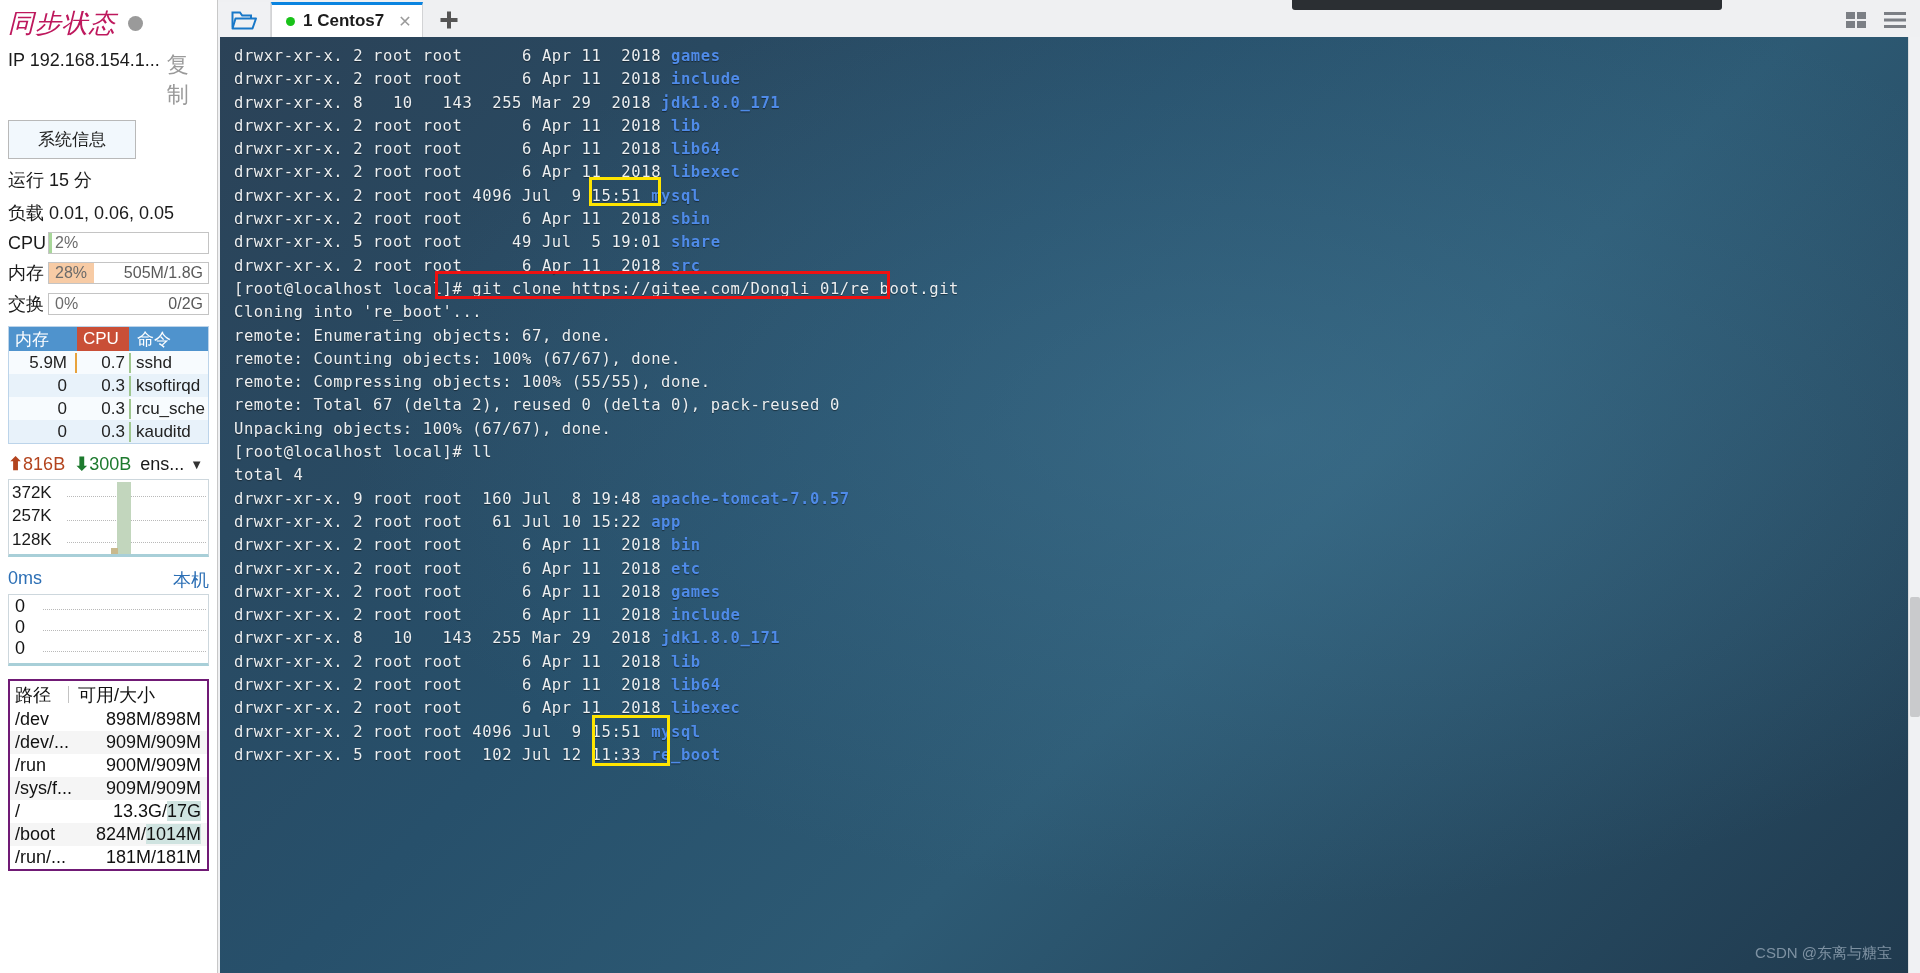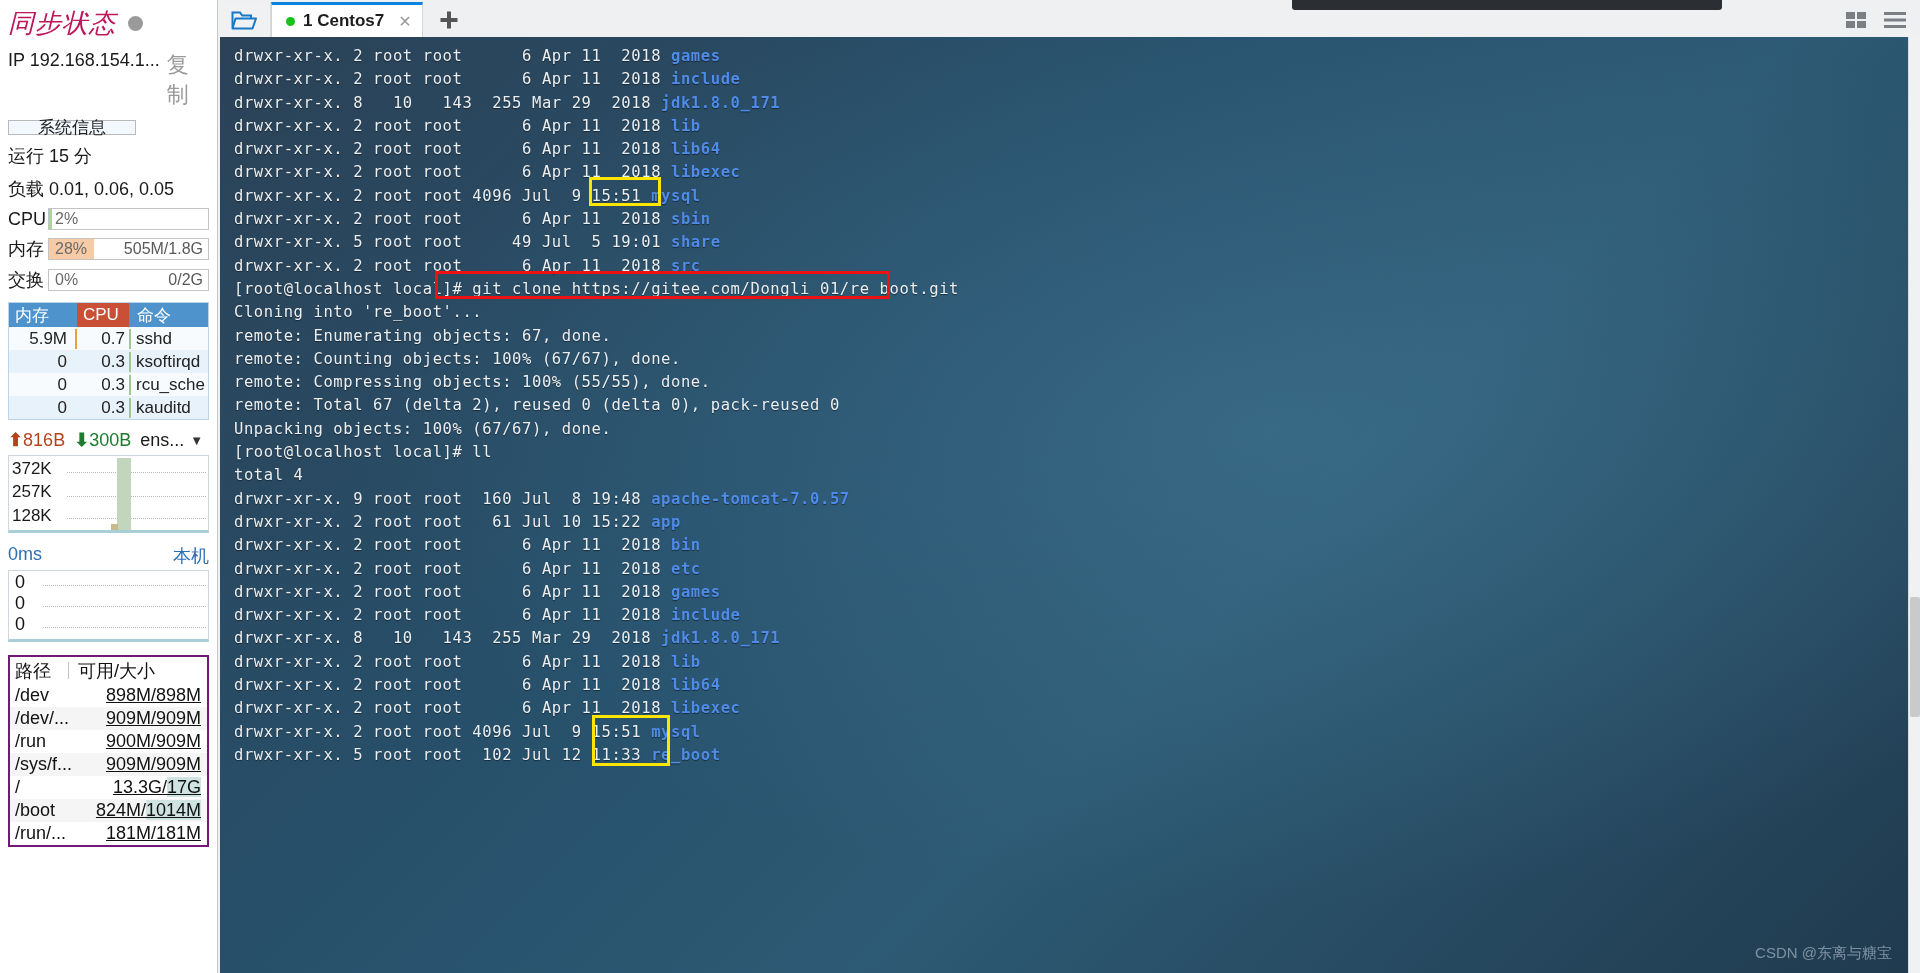--- a/index.html
+++ b/index.html
@@ -27,21 +27,21 @@
   .status-dot {
     width: 15px; height: 15px; border-radius: 50%;
     background: #9a9a9a; margin-left: 12px;
   }
   .ip-line { margin-top: 9px; display: flex; align-items: flex-start; }
   .ip-text { font-size: 18px; color: #1a1a1a; white-space: nowrap; }
   .copy-link { font-size: 22px; color: #9a9a9a; margin-left: 7px; cursor: pointer; }
 
   .sysinfo-btn {
     margin-top: 10px;
-    width: 128px; height: 15px;
+    width: 128px; height: 39px;
     background: #f2f8fd;
     border: 1px solid #b9b9b9;
     font-size: 17px; color: #222;
     display: flex; align-items: center; justify-content: center;
     cursor: pointer;
   }
 
   .kv-line { margin-top: 9px; font-size: 18px; color: #1a1a1a; white-space: nowrap; }
 
   .meter-row { display: flex; align-items: center; margin-top: 7px; }
@@ -100,21 +100,21 @@
 
   
   .disk-table { margin-top: 13px; border: 2px solid #701a75; }
   .disk-head { display: flex; height: 27px; align-items: center; background: #fff; }
   .dh-path { width: 58px; font-size: 18px; color: #111; padding-left: 5px; }
   .dh-sep { width: 1px; height: 17px; background: #c3c3c3; }
   .dh-size { flex: 1; font-size: 18px; color: #111; padding-left: 9px; }
   .disk-row { display: flex; height: 23px; align-items: center; font-size: 18px; color: #111; }
   .disk-row.alt { background: #f5f5f5; }
   .dr-path { width: 72px; padding-left: 5px; white-space: nowrap; overflow: hidden; }
-  .dr-size { flex: 1; text-align: right; padding-right: 6px; white-space: nowrap; text-decoration: underline; }
+  .dr-size { flex: 1; text-align: right; padding-right: 6px; white-space: nowrap; }
   .dr-size .hl { background: #cfe3e0; }
 
   
   .main { flex: 1; position: relative; height: 973px; background: #eff0f2; }
   .tabbar {
     height: 37px; background: #eff0f2; display: flex; align-items: flex-end;
     position: relative;
   }
   .topcap {
     position: absolute; right: 198px; top: 0; width: 430px; height: 10px;

